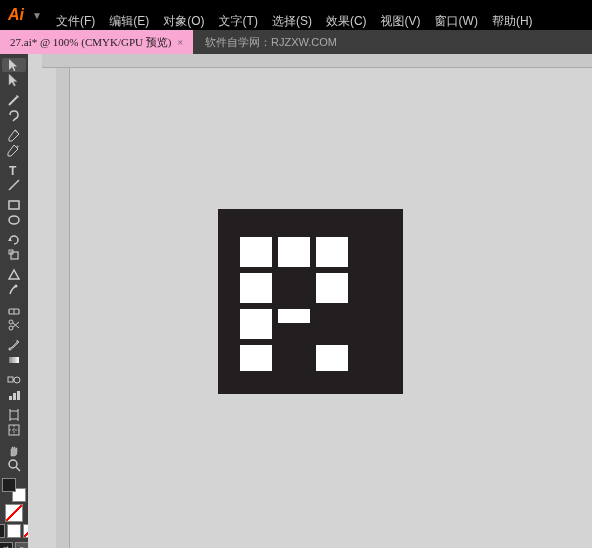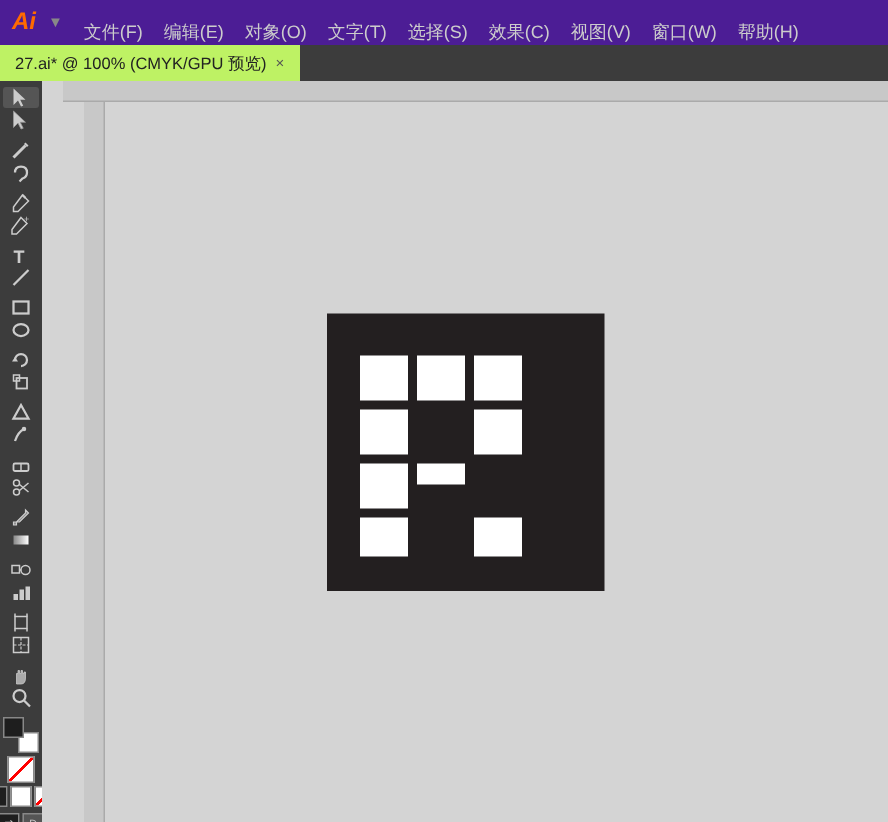--- a/index.html
+++ b/index.html
@@ -2,21 +2,21 @@
 <html><head>
   <meta charset="utf-8">
   <style>
     * { margin: 0; padding: 0; box-sizing: border-box; }
     body { width: 592px; height: 548px; overflow: hidden; font-family: Arial, sans-serif; font-size: 12px; background: #c8c8c8; }
 
     
     #title-bar {
       width: 100%;
       height: 30px;
-      background: #4c1d95;
+      background: #000000;
       display: flex;
       align-items: center;
       padding: 0 8px;
     }
     #ai-logo {
       color: #ff6a00;
       font-weight: bold;
       font-size: 16px;
       margin-right: 8px;
       font-style: italic;
@@ -37,28 +37,29 @@
 
     
     #tab-bar {
       width: 100%;
       height: 24px;
       background: #3c3c3c;
       display: flex;
       align-items: center;
     }
     #active-tab {
-      background: #bef264;
+      background: #f9a8d4;
       height: 100%;
       display: flex;
       align-items: center;
       padding: 0 10px;
       font-size: 11px;
       color: #222;
       gap: 6px;
+      font-family: Liberation Serif, serif;
     }
     #tab-close {
       font-size: 10px;
       cursor: pointer;
       color: #555;
     }
     #tab-website {
       color: #aaa;
       font-size: 11px;
       padding-left: 12px;
@@ -232,20 +233,21 @@
     <span class="menu-item">窗口(W)</span>
     <span class="menu-item">帮助(H)</span>
   </div>
 </div>
 
 <div id="tab-bar">
   <div id="active-tab">
     <span>27.ai* @ 100% (CMYK/GPU 预览)</span>
     <span id="tab-close">×</span>
   </div>
+  <span id="tab-website">软件自学网：RJZXW.COM</span>
 </div>
 
 <div id="main">
 
   <div id="toolbar">
 
     <div class="tool-btn active" title="Selection">
       <svg class="tool-icon" viewBox="0 0 14 14">
           <polygon points="2,1 2,12 5,9 7,13 8.5,12.5 6.5,8.5 10,8.5" fill="#ccc"></polygon>
         </svg>

